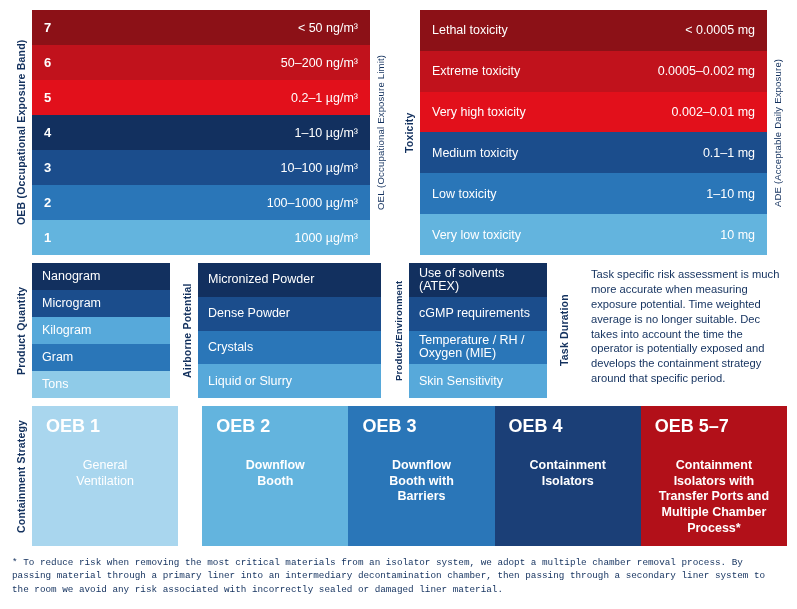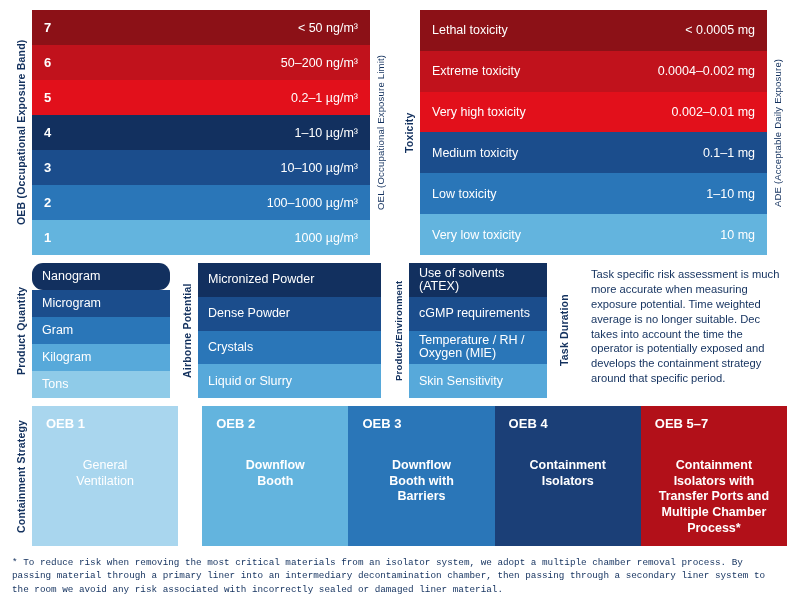--- a/index.html
+++ b/index.html
@@ -155,21 +155,21 @@
     overflow: hidden;
   }
   .cell {
     flex: 1;
     position: relative;
     padding: 10px 8px 0 14px;
     box-sizing: border-box;
   }
   .cell .ctitle {
     font-weight: bold;
-    font-size: 13px;
+    font-size: 18px;
     margin-bottom: 0;
   }
   .cell .cdesc {
     position: absolute;
     left: 0; right: 0;
     top: 52px;
     text-align: center;
     font-size: 12.5px;
     line-height: 1.25;
     padding: 0 6px;
@@ -239,21 +239,21 @@
       <div class="axis-col">
         <div class="vlabel dark">Toxicity</div>
       </div>
       <div class="bands" id="tox-bands">
         <div class="band" style="background: rgb(140, 17, 23); gap: 30px;">
             <span class="bname">Lethal toxicity</span>
             <span class="bval">&lt; 0.0005 mg</span>
           </div>
           <div class="band" style="background: rgb(193, 18, 28);">
             <span class="bname">Extreme toxicity</span>
-            <span class="bval">0.0004–0.002 mg</span>
+            <span class="bval">0.0005–0.002 mg</span>
           </div>
           <div class="band" style="background: rgb(226, 16, 27);">
             <span class="bname">Very high toxicity</span>
             <span class="bval">0.002–0.01 mg</span>
           </div>
           <div class="band" style="background: rgb(27, 77, 140);">
             <span class="bname">Medium toxicity</span>
             <span class="bval">0.1–1 mg</span>
           </div>
           <div class="band" style="background: rgb(42, 118, 184);">
@@ -273,24 +273,24 @@
       </div>
     </div>
   </div>
 
   <div class="row2">
     <div class="listgroup g1">
       <div class="axis-col">
         <div class="vlabel dark" style="font-size:10.5px">Product Quantity</div>
       </div>
       <div class="items" id="f0">
-          <div class="item" style="background: rgb(18, 48, 95); border-radius: 11px;">Nanogram</div>
+          <div class="item" style="background: rgb(18, 48, 95);">Nanogram</div>
           <div class="item" style="background: rgb(27, 77, 140);">Microgram</div>
+          <div class="item" style="background: rgb(87, 169, 218);">Kilogram</div>
           <div class="item" style="background: rgb(42, 118, 184);">Gram</div>
-          <div class="item" style="background: rgb(87, 169, 218);">Kilogram</div>
           <div class="item" style="background: rgb(143, 203, 232);">Tons</div>
         </div>
     </div>
 
     <div class="listgroup g2">
       <div class="axis-col">
         <div class="vlabel dark" style="font-size:10.5px">Airborne Potential</div>
       </div>
       <div class="items" id="f1">
           <div class="item" style="background: rgb(18, 48, 95);">Micronized Powder</div>

